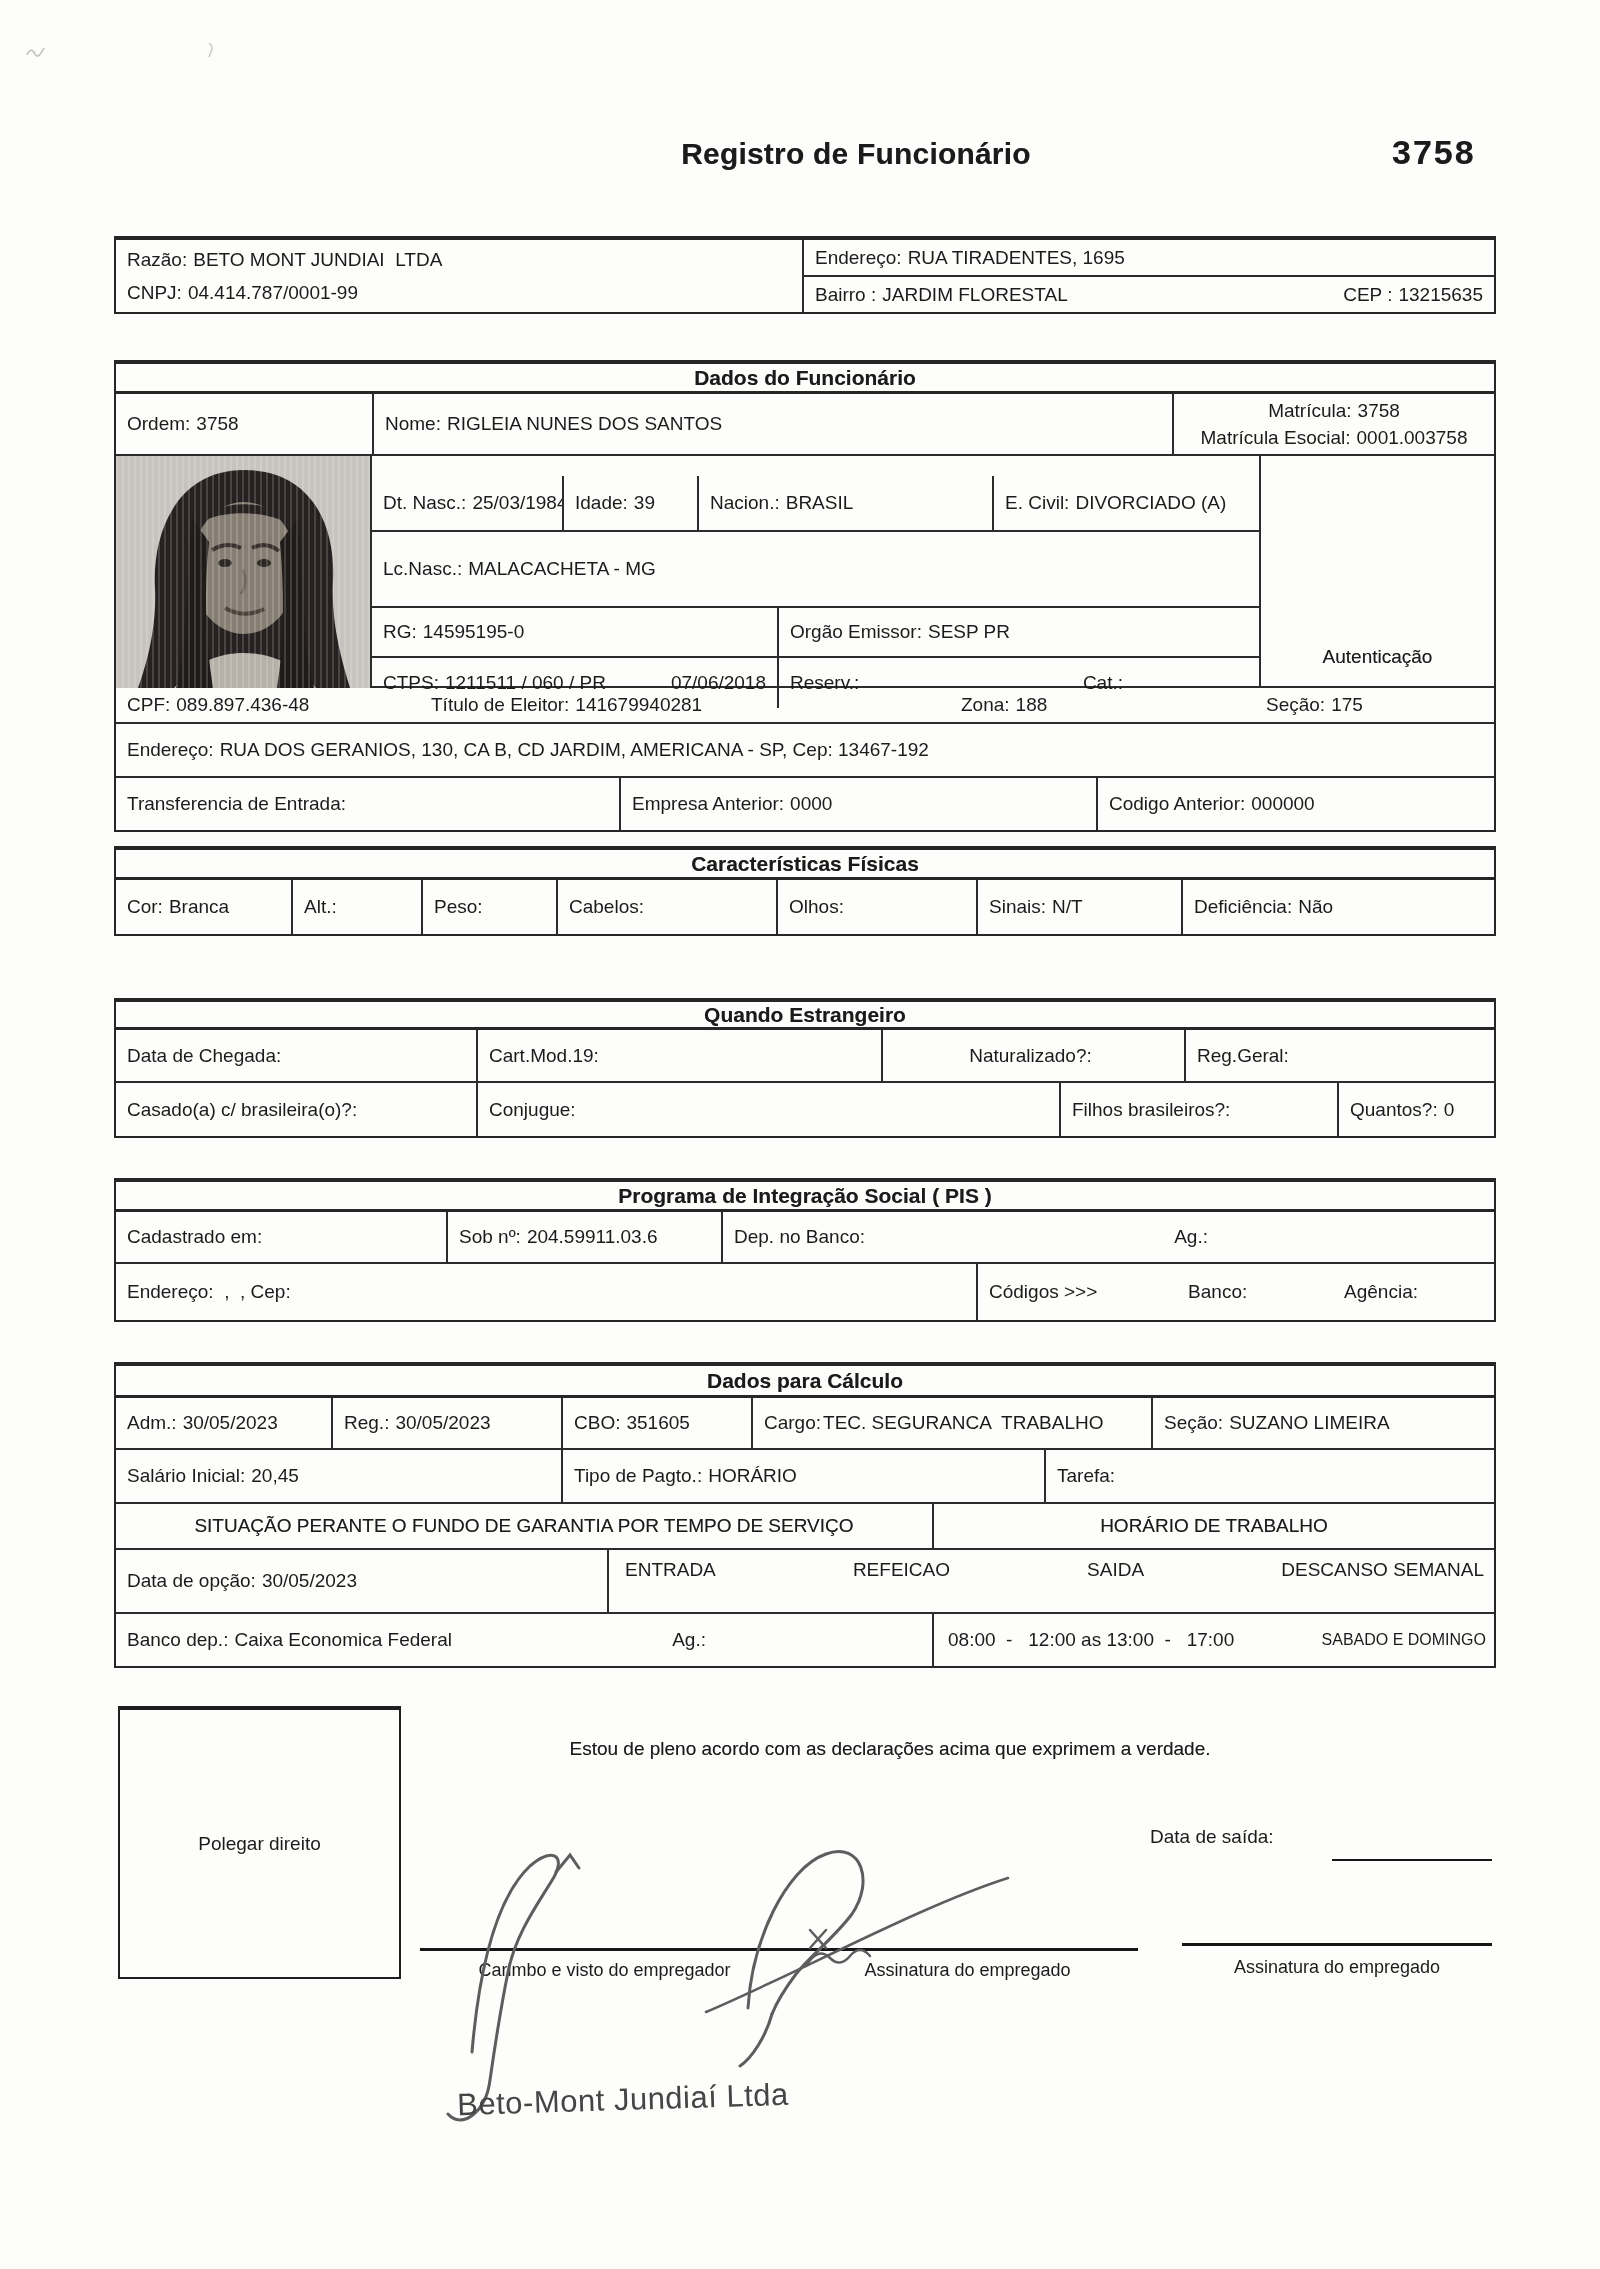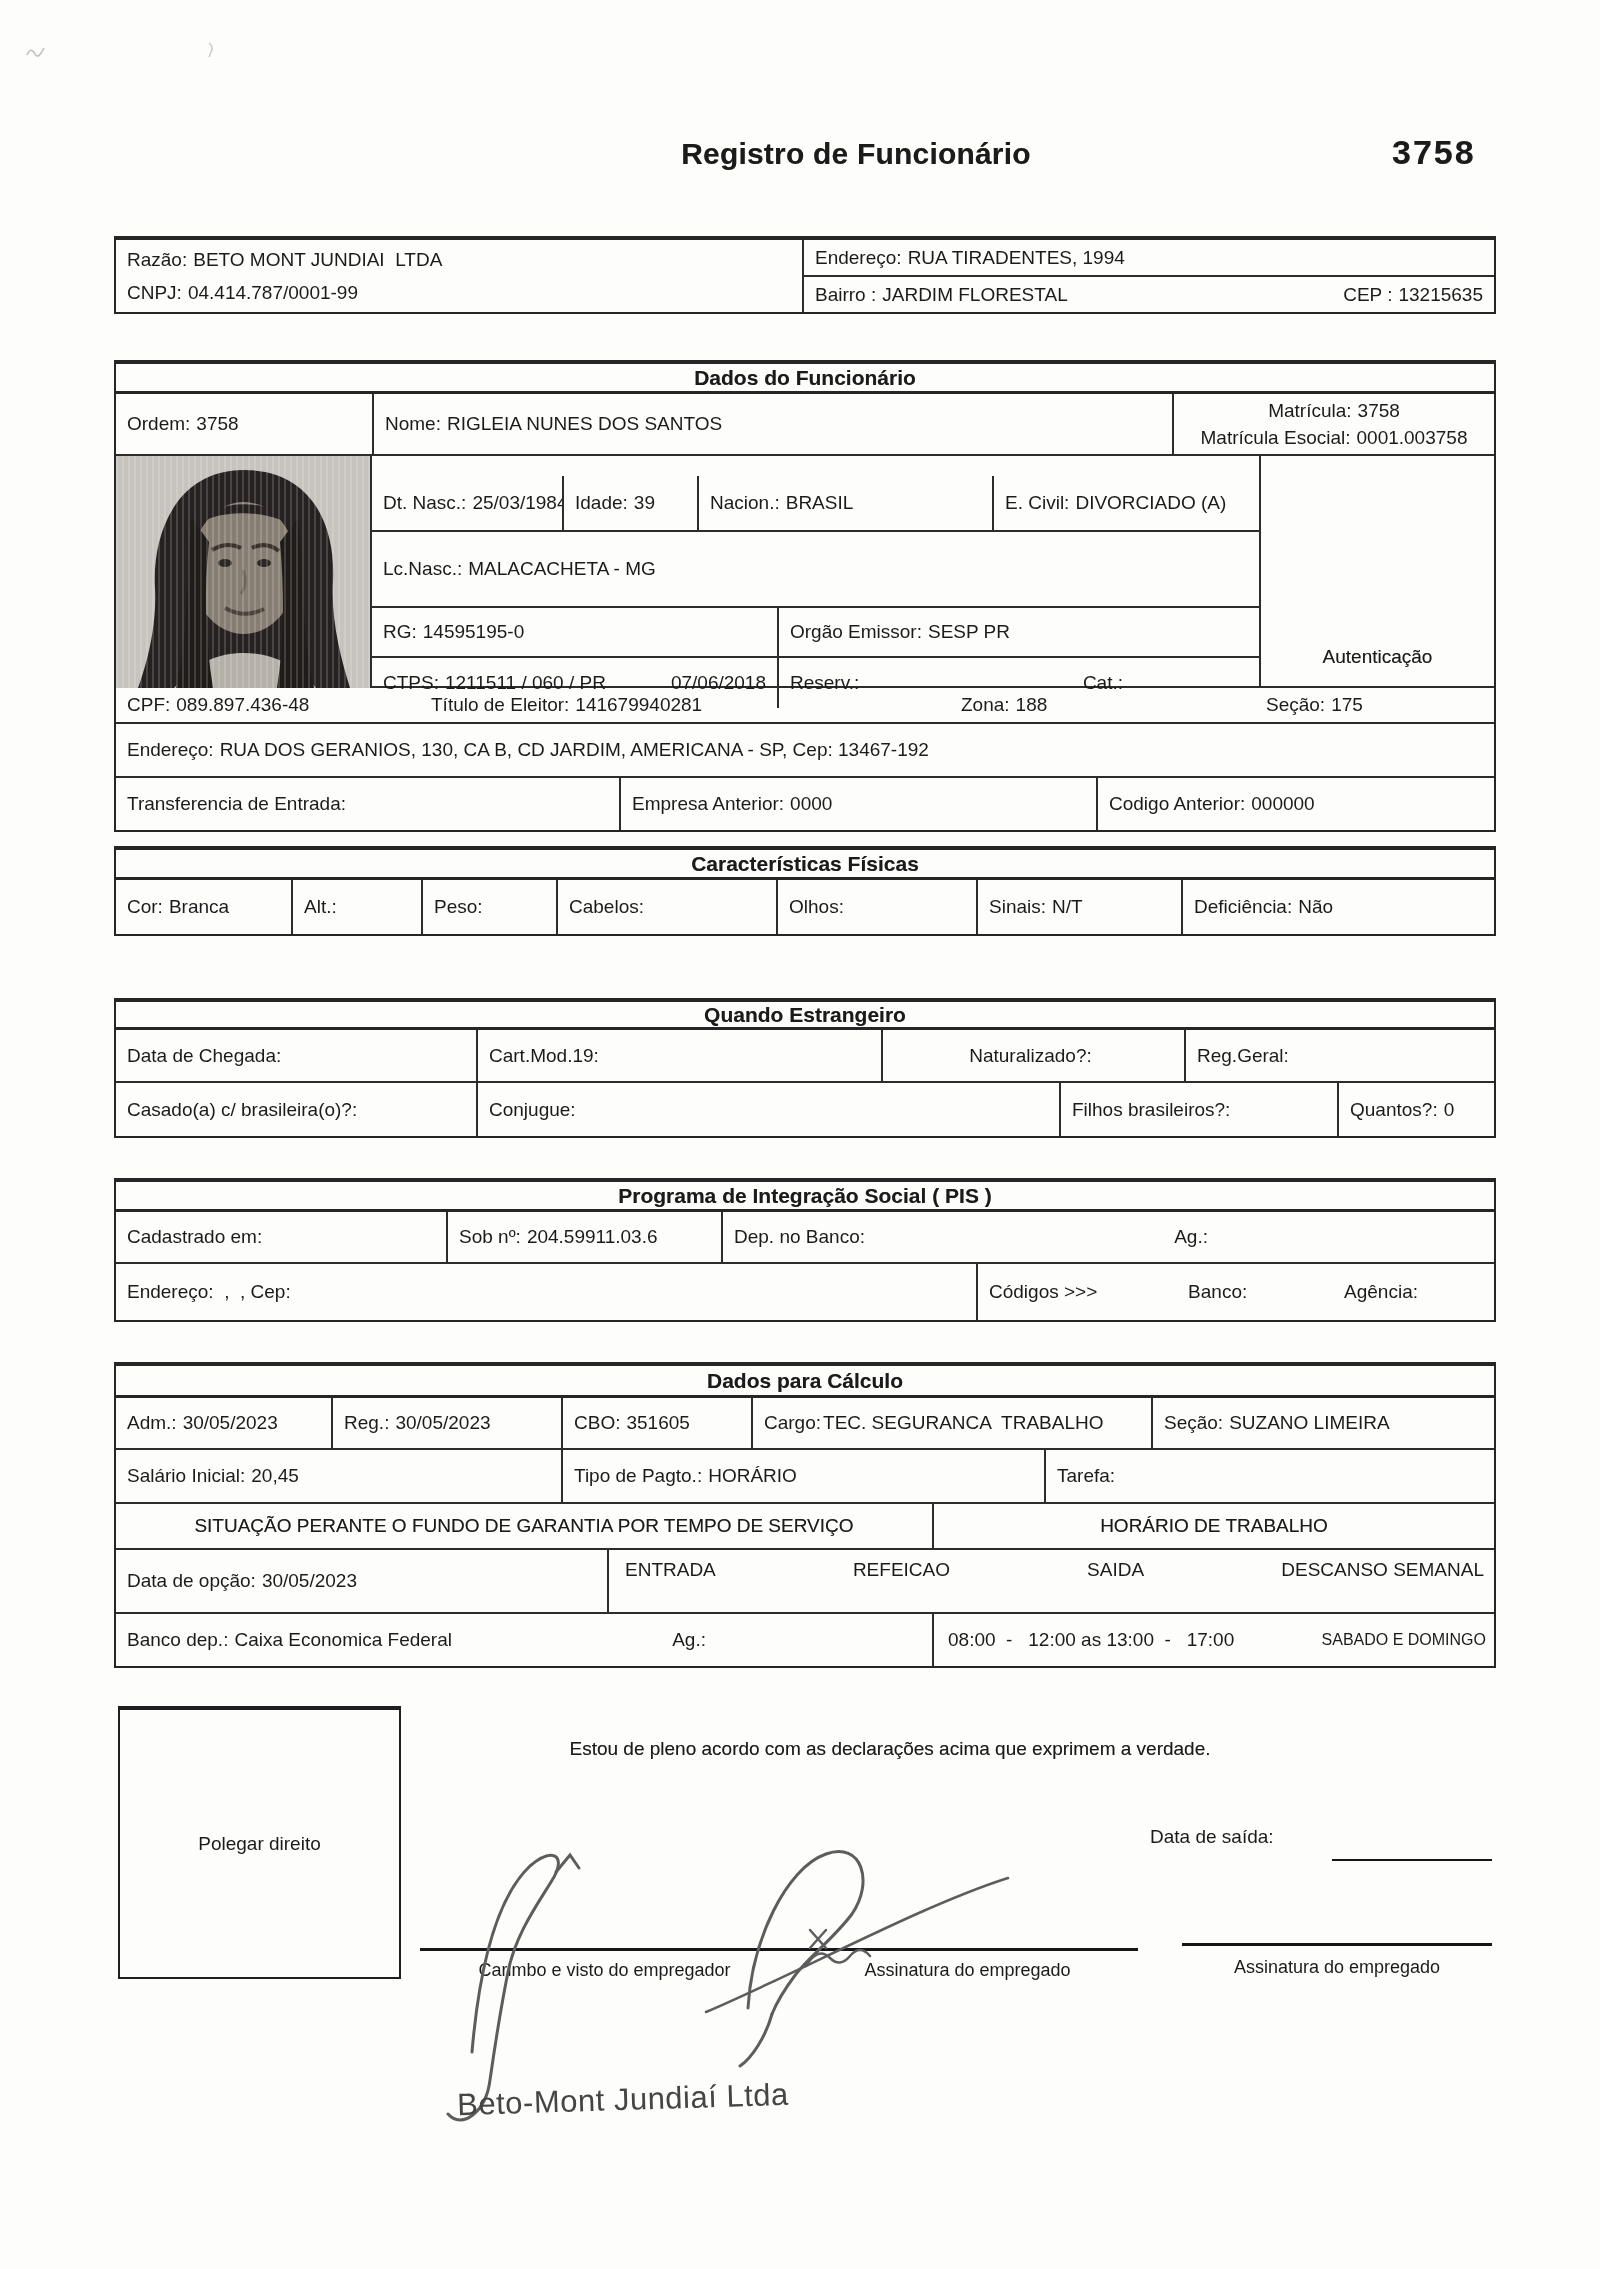--- a/index.html
+++ b/index.html
@@ -62,21 +62,21 @@
 
 <div class="sec" style="top:236px">
   <div class="row nb" style="height:72px">
     <div class="cell col" style="width:686px; line-height:33px">
       <div><span class="lbl">Razão:</span><span class="val">BETO MONT JUNDIAI  LTDA</span></div>
       <div><span class="lbl">CNPJ:</span><span class="val">04.414.787/0001-99</span></div>
     </div>
     <div class="cell col" style="flex:1; padding:0; align-items:stretch">
       <div style="height:35px; display:flex; align-items:center; padding:0 11px">
         <span class="lbl">Endereço:</span>
-          <span class="val">RUA TIRADENTES, 1994</span>
+          <span class="val">RUA TIRADENTES, 1695</span>
       </div>
       <div style="height:37px; border-top:2px solid #2c2c2c; display:flex; align-items:center; justify-content:space-between; padding:0 11px">
         <span><span class="lbl">Bairro :</span><span class="val">JARDIM FLORESTAL</span></span>
         <span><span class="lbl">CEP :</span><span class="val">13215635</span></span>
       </div>
     </div>
   </div>
 </div>
 
 <div class="sec" style="top:360px">

